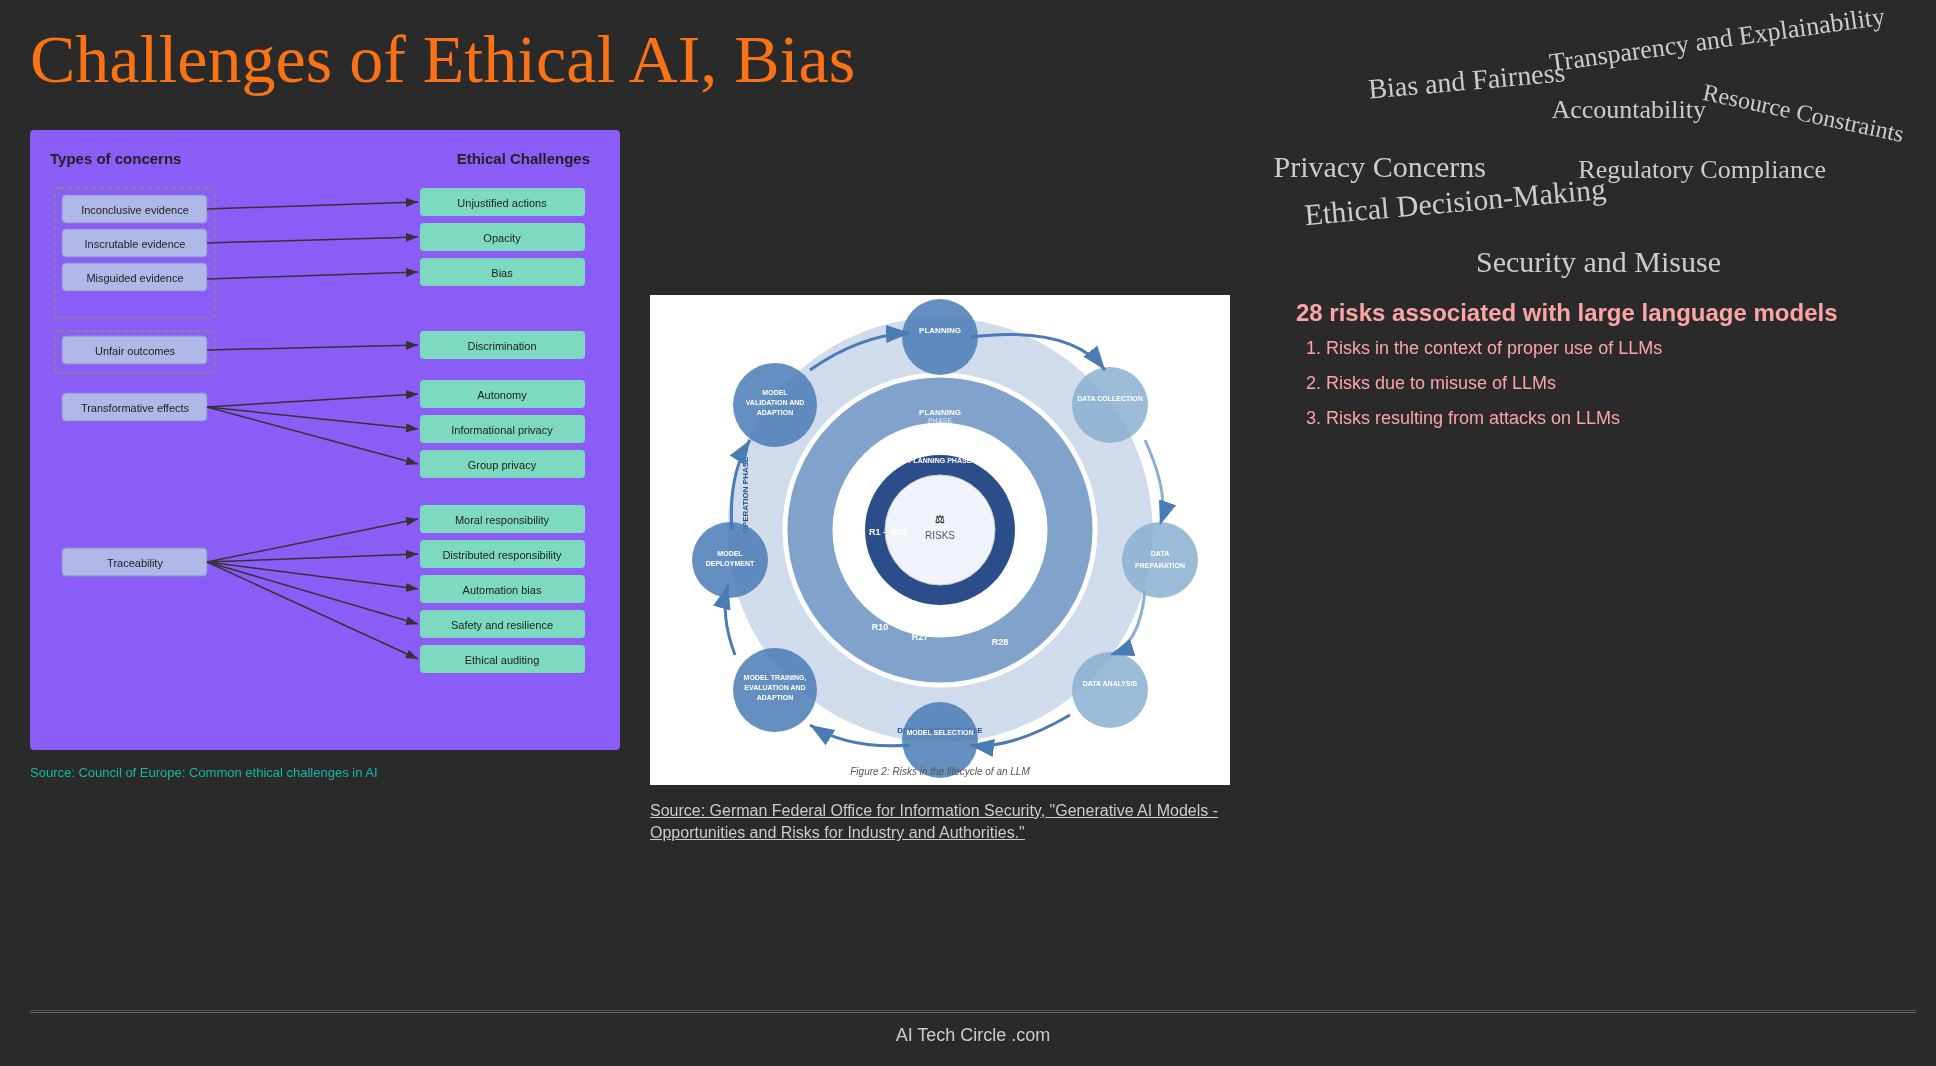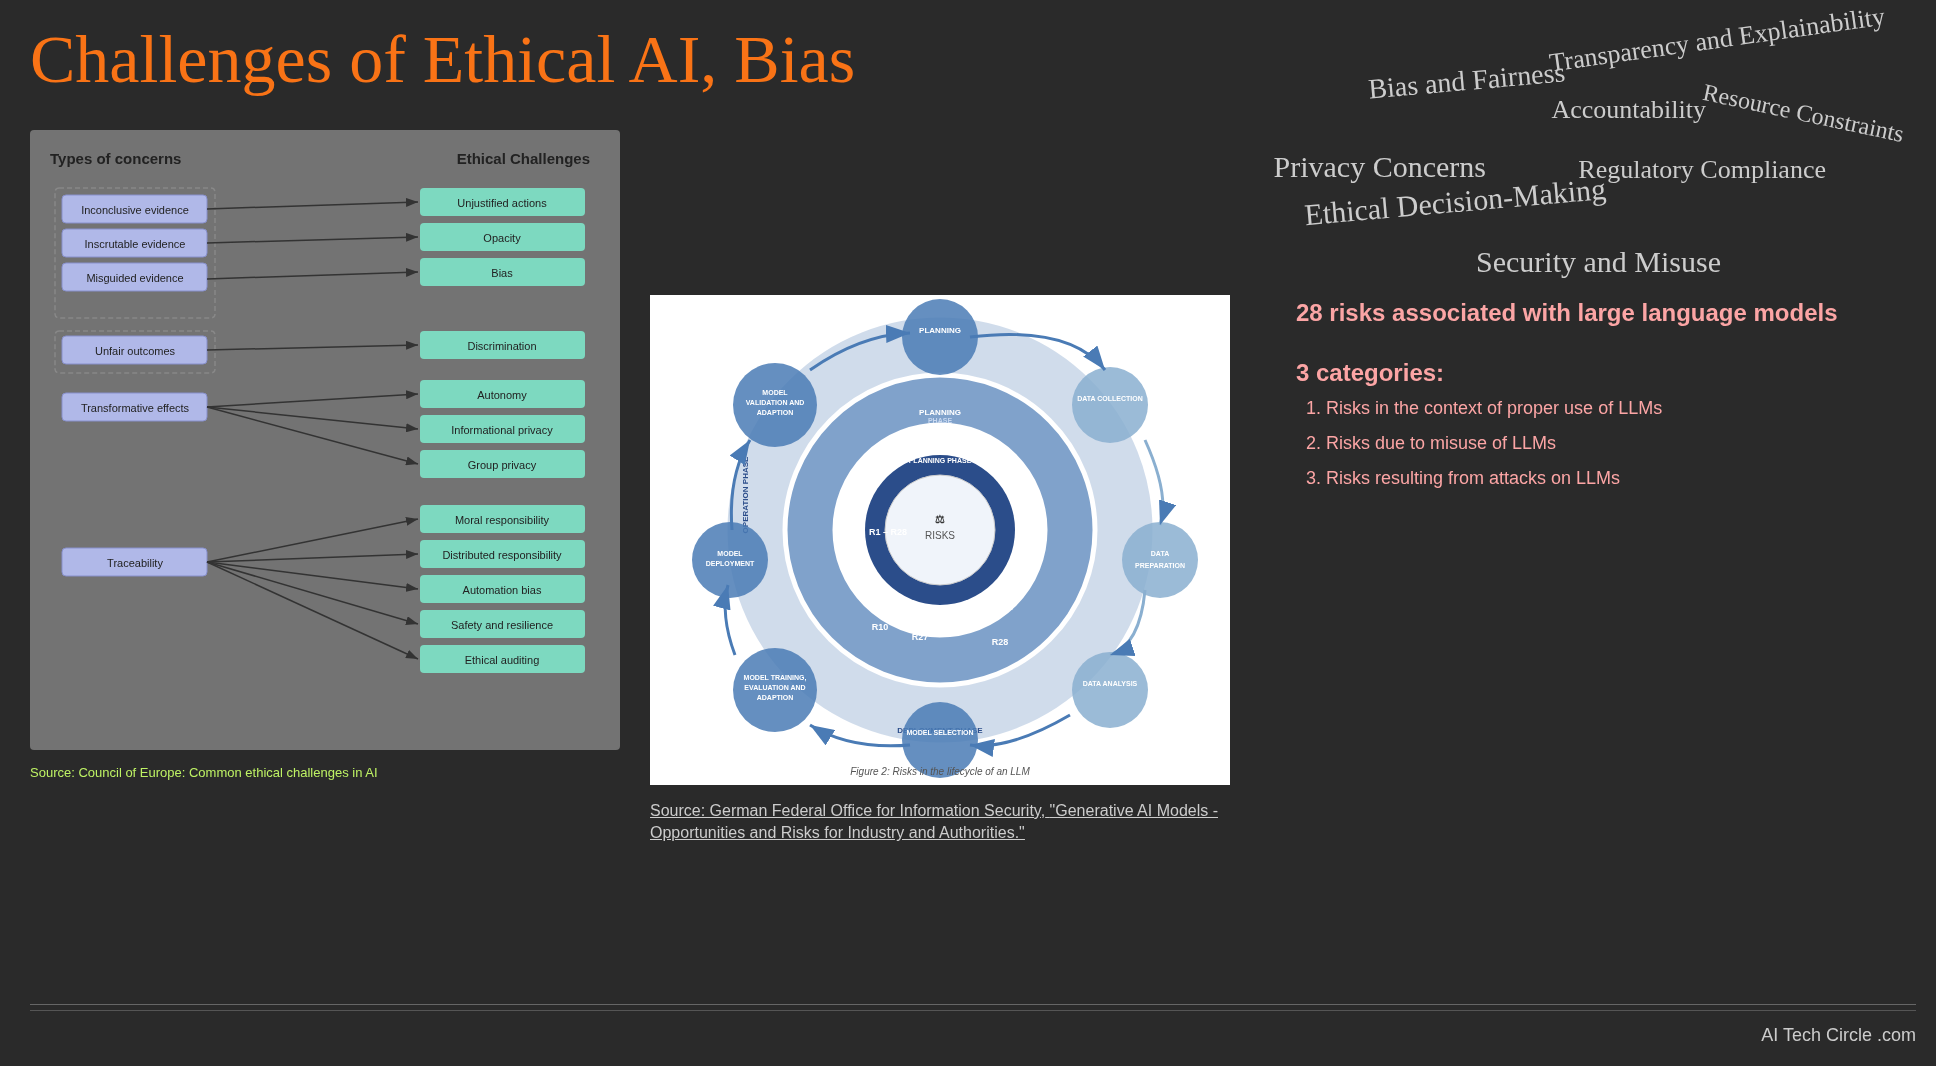--- a/index.html
+++ b/index.html
@@ -39,21 +39,21 @@
       white-space: nowrap;
     }
 
     
     .left-panel {
       position: absolute;
       top: 130px;
       left: 30px;
       width: 590px;
       height: 620px;
-      background: #737373;
+      background: #8b5cf6;
       border-radius: 4px;
       padding: 20px;
     }
 
     .diagram-title-row {
       display: flex;
       justify-content: space-between;
       margin-bottom: 16px;
     }
     .diagram-col-title {
@@ -64,21 +64,21 @@
     .diagram-col-title.right {
       margin-right: 10px;
     }
 
     
     .source-text {
       position: absolute;
       top: 765px;
       left: 30px;
       font-size: 13px;
-      color: #bef264;
+      color: #14b8a6;
     }
 
     
     .middle-panel {
       position: absolute;
       top: 295px;
       left: 650px;
       width: 580px;
       height: 490px;
       background: #fff;
@@ -133,23 +133,23 @@
       font-size: 18px;
     }
 
     
     .bottom-bar {
       position: absolute;
       bottom: 20px;
       left: 30px;
       right: 20px;
       border-top: 1px solid #666;
-      padding-top: 20px;
+      padding-top: 12px;
       display: flex;
-      justify-content: flex-end;
+      justify-content: center;
     }
     .bottom-brand {
       font-size: 18px;
       color: #ccc;
     }
 
     
     .divider-line {
       position: absolute;
       bottom: 55px;
@@ -361,21 +361,20 @@
   </svg>
 </div>
 
 <div class="middle-source">
   <span>Source: German Federal Office for Information Security,</span>
   <a href="#">"Generative AI Models - Opportunities and Risks for Industry and Authorities."</a>
 </div>
 
 <div class="right-panel">
   <p class="bold-line">28 risks associated with large language models</p>
-  <p class="categories-title">3 categories:</p>
   <ol>
     <li>Risks in the context of proper use of LLMs</li>
     <li>Risks due to misuse of LLMs</li>
     <li>Risks resulting from attacks on LLMs</li>
   </ol>
 </div>
 
 <div class="divider-line"></div>
 
 <div class="bottom-bar">

